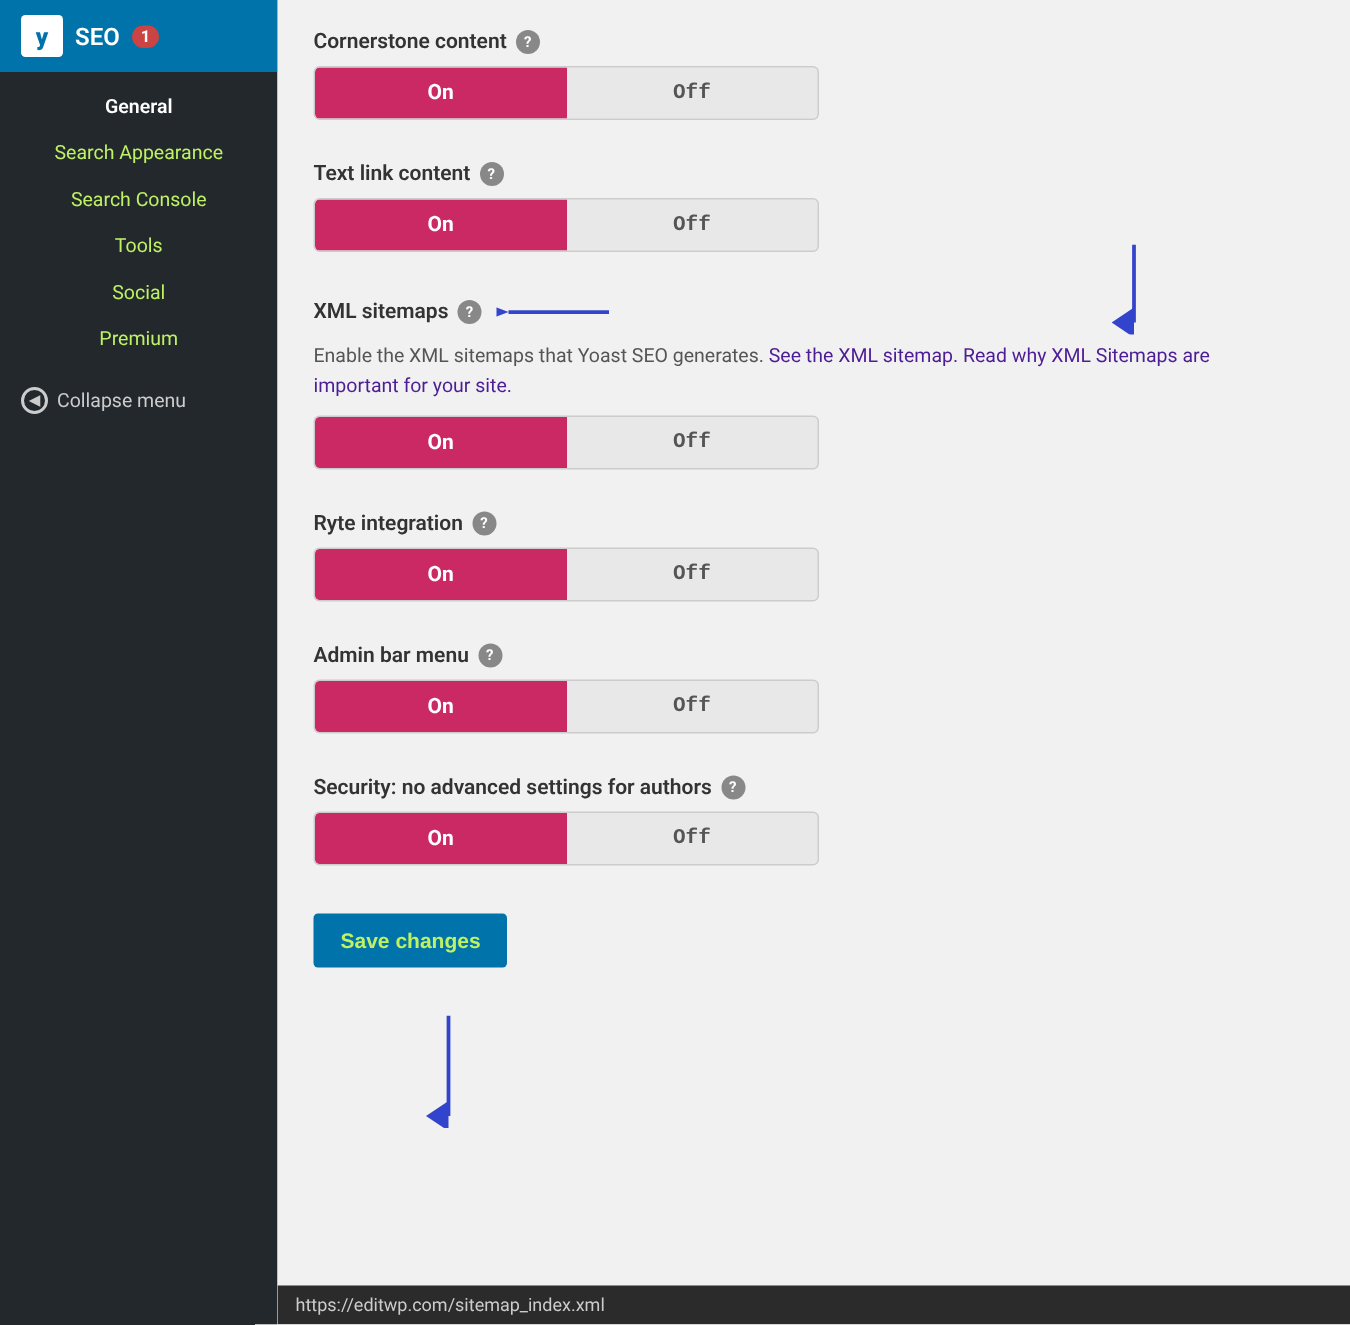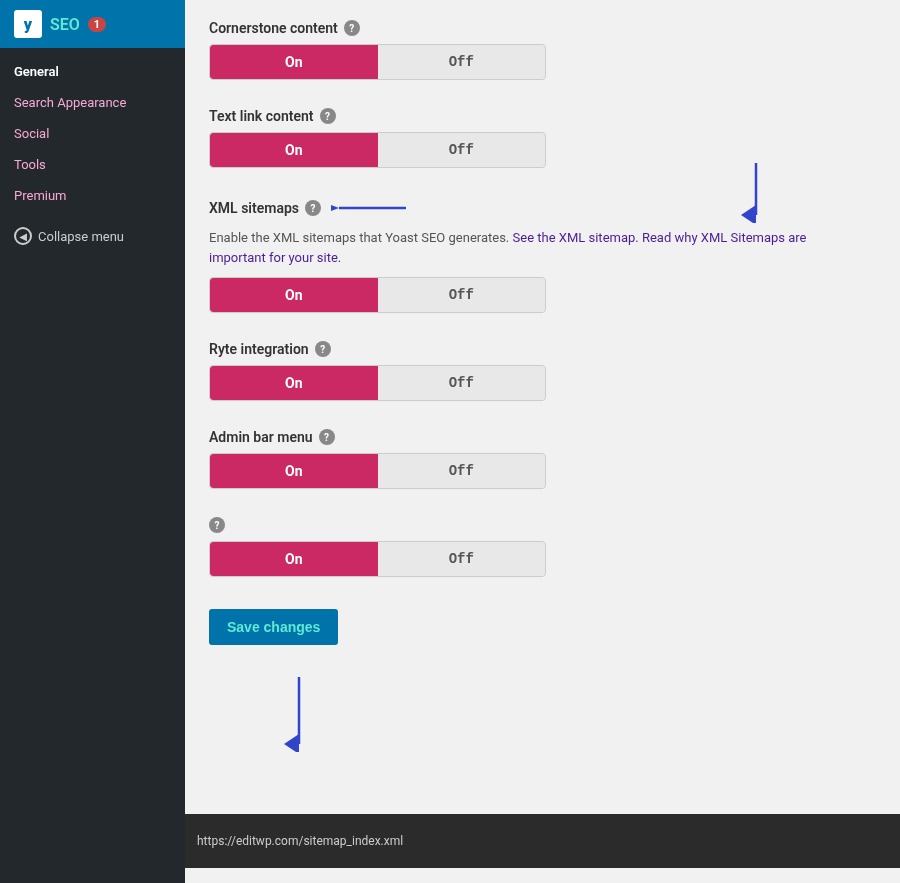--- a/index.html
+++ b/index.html
@@ -38,45 +38,46 @@
       border-radius: 3px;
       display: flex;
       align-items: center;
       justify-content: center;
       font-weight: 900;
       font-size: 16px;
       color: #0073aa;
     }
 
     .sidebar-title {
-      color: #5eead4;
+      color: #ffffff;
       font-size: 16px;
       font-weight: 600;
     }
 
     .sidebar-badge {
       background: #ca4444;
       color: white;
       font-size: 11px;
       font-weight: 700;
       border-radius: 10px;
       padding: 1px 6px;
       min-width: 18px;
       text-align: center;
     }
 
     .sidebar-nav {
       display: flex;
       flex-direction: column;
       flex: 1;
       padding: 8px 0;
+      text-align: center;
     }
 
     .sidebar-item {
-      color: #f9a8d4;
+      color: #bef264;
       padding: 8px 14px;
       cursor: pointer;
       font-size: 13px;
       text-decoration: none;
       display: block;
     }
 
     .sidebar-item.active {
       color: white;
       font-weight: 600;
@@ -212,39 +213,39 @@
     }
 
     .setting-description a {
       color: #4c1d95;
       text-decoration: none;
     }
 
     
     .save-button {
       background: #0073aa;
-      color: #5eead4;
+      color: #bef264;
       border: none;
       padding: 10px 18px;
       font-size: 14px;
       font-weight: 600;
       border-radius: 3px;
       cursor: pointer;
       margin-top: 4px;
       margin-bottom: 32px;
     }
 
     
     .status-bar {
       background: #2b2b2b;
       color: #ccc;
       font-size: 12px;
-      padding: 20px 12px;
+      padding: 6px 12px;
       position: absolute;
-      bottom: 15px;
+      bottom: 0;
       left: 0;
       right: 0;
     }
 
     .annotation-container {
       position: relative;
     }
   </style>
 </head>
 <body>
@@ -254,22 +255,23 @@
     <div class="sidebar-logo">
       <span>y</span>
     </div>
     <span class="sidebar-title">SEO</span>
     <span class="sidebar-badge">1</span>
   </div>
 
   <nav class="sidebar-nav">
     <a class="sidebar-item active">General</a>
     <a class="sidebar-item">Search Appearance</a>
+    <a class="sidebar-item">Search Console</a>
+    <a class="sidebar-item">Tools</a>
     <a class="sidebar-item">Social</a>
-    <a class="sidebar-item">Tools</a>
     <a class="sidebar-item">Premium</a>
 
     <div class="sidebar-collapse">
       <div class="collapse-arrow">◀</div>
       <span>Collapse menu</span>
     </div>
   </nav>
 
 </div>
 
@@ -357,20 +359,21 @@
       </div>
       <div class="toggle-container">
         <div class="toggle-on">On</div>
         <div class="toggle-off">Off</div>
       </div>
     </div>
 
     
     <div class="setting-row">
       <div class="setting-label">
+        <span>Security: no advanced settings for authors</span>
         <span class="help-icon">?</span>
       </div>
       <div class="toggle-container">
         <div class="toggle-on">On</div>
         <div class="toggle-off">Off</div>
       </div>
     </div>
 
     
     <button class="save-button">Save changes</button>

